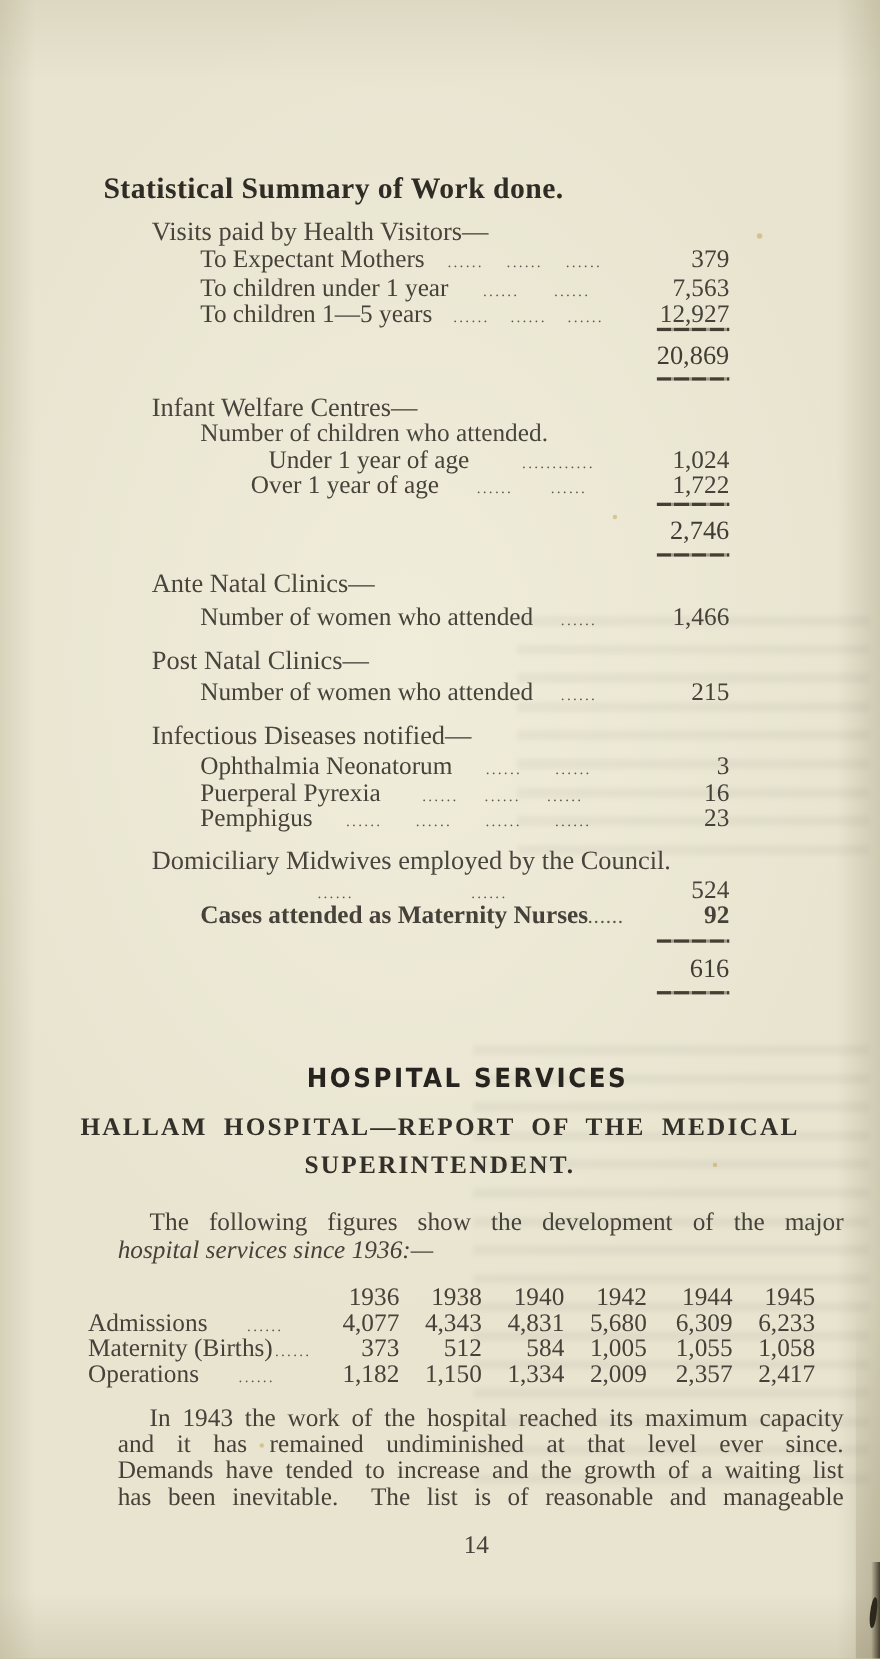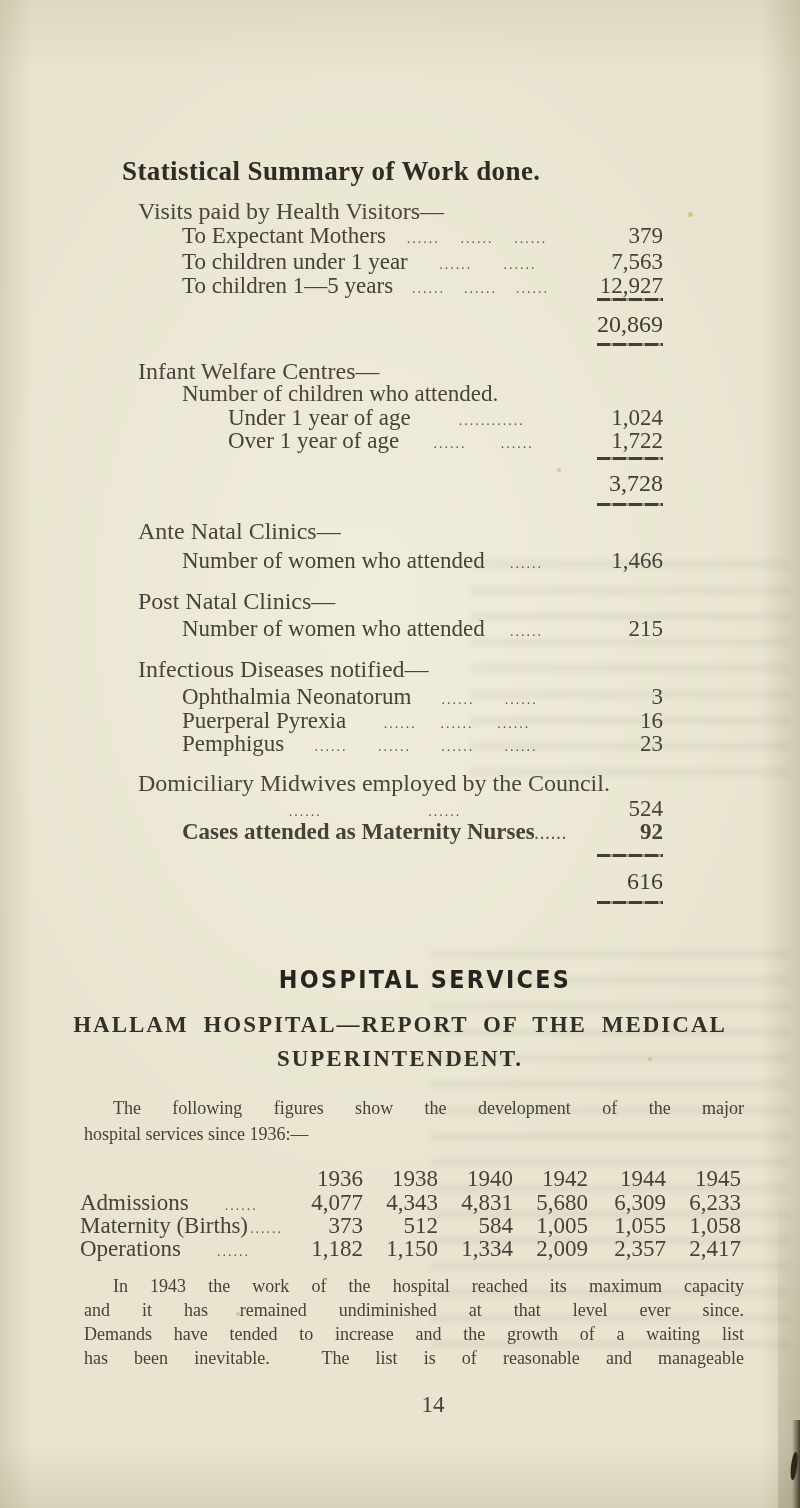--- a/index.html
+++ b/index.html
@@ -22,22 +22,22 @@
   .stat-row .dots{flex:1;display:flex;justify-content:space-evenly;align-items:baseline;min-width:20px;}
   .stat-row .dots i{font-style:normal;font-size:14px;letter-spacing:2px;opacity:.9;color:#4d483e;}
   .stat-row .val{min-width:95px;text-align:right;white-space:nowrap;}
   .total-val{position:absolute;right:137px;width:140px;text-align:right;font-size:24px;color:#413d35;}
   .sum-rule{position:absolute;left:597px;width:66px;height:3px;
     background:repeating-linear-gradient(to right,#453f33 0 13px, rgba(69,63,51,.45) 13px 16px);}
   .hosp-title{left:25px;right:-25px;text-align:center;font-family:"DejaVu Sans", sans-serif;
     font-weight:bold;font-size:24px;letter-spacing:2.5px;color:#27241f;transform:scaleX(.93);}
   .hosp-sub{left:0;right:0;text-align:center;font-weight:bold;font-size:23px;letter-spacing:2px;
     word-spacing:7px;color:#33302a;}
-  .body-line{left:84px;width:660px;font-size:18px;color:#46423a;text-align:justify;text-align-last:justify;white-space:pre-wrap;}
-  .body-line.noju{text-align:center;text-align-last:left;}
+  .body-line{left:107px;width:660px;font-size:23px;color:#46423a;text-align:justify;text-align-last:justify;white-space:pre-wrap;}
+  .body-line.noju{text-align:center;text-align-last:left;font-style:italic;}
   .indent{padding-left:29px;box-sizing:border-box;}
   .tbl-row{position:absolute;left:80px;width:661px;height:26px;font-size:23px;color:#46423a;}
   .tbl-row .tlabel{position:absolute;left:0;white-space:nowrap;}
   .tleader{font-size:14px;letter-spacing:2px;opacity:.9;color:#4d483e;}
   .lead-gap{margin-left:36px;}
   .lead-tight{margin-left:2px;}
   .tcell{position:absolute;width:92px;text-align:right;white-space:nowrap;}
   .c0{right:378px}.c1{right:303px}.c2{right:228px}.c3{right:153px}.c4{right:75px}.c5{right:0}
   .page-num{left:0;right:0;top:1392px;text-align:center;font-size:23px;color:#46423a;transform:translateX(33px);}
   
@@ -59,21 +59,21 @@
   <div class="ghost" style="left:430px;top:950px;width:360px;height:400px;"></div>
   <div class="speck" style="left:688px;top:212px;width:5px;height:5px;"></div>
   <div class="speck" style="left:557px;top:468px;width:4px;height:4px;"></div>
   <div class="speck" style="left:648px;top:1057px;width:4px;height:4px;"></div>
   <div class="speck" style="left:236px;top:1312px;width:4px;height:4px;"></div>
   <div class="speck" style="left:418px;top:1178px;width:3px;height:3px;"></div>
   <div class="edge-shade"></div>
   <div class="spine-dark"></div>
   <div class="spine-hook"></div>
 
-  <div class="abs doc-heading" style="left:94px;top:156px;margin-left:28px;">Statistical Summary of Work done.</div>
+  <div class="abs doc-heading" style="left:94px;top:156px;">Statistical Summary of Work done.</div>
 
   <div class="abs sec-header" style="left:138px;top:198px;">Visits paid by Health Visitors—</div>
   <div class="stat-row" style="left:182px;top:223px;">
     <span class="lbl">To Expectant Mothers</span>
     <span class="dots">
         <i>......</i>
         <i>......</i>
         <i>......</i>
       </span>
     <span class="val">379</span>
@@ -94,38 +94,38 @@
         <i>......</i>
       </span>
     <span class="val">12,927</span>
   </div>
   <div class="sum-rule" style="top:298px;"></div>
   <div class="total-val" style="top:311px;">20,869</div>
   <div class="sum-rule" style="top:343px;"></div>
 
   <div class="abs sec-header" style="left:138px;top:358px;">Infant Welfare Centres—</div>
   <div class="abs sub-header" style="left:182px;top:381px;">Number of children who attended.</div>
-  <div class="stat-row" style="left:228px;top:405px;gap:48px;">
+  <div class="stat-row" style="left:244px;top:405px;gap:48px;">
     <span class="lbl">Under 1 year of age</span>
     <span class="dots">
         <i>......</i>
         <i>......</i>
       </span>
     <span class="val">1,024</span>
   </div>
   <div class="stat-row" style="left:228px;top:428px;">
     <span class="lbl">Over 1 year of age</span>
     <span class="dots">
         <i>......</i>
         <i>......</i>
       </span>
     <span class="val">1,722</span>
   </div>
   <div class="sum-rule" style="top:457px;"></div>
-  <div class="total-val" style="top:470px;">3,728</div>
+  <div class="total-val" style="top:470px;">2,746</div>
   <div class="sum-rule" style="top:503px;"></div>
 
   <div class="abs sec-header" style="left:138px;top:518px;">Ante Natal Clinics—</div>
   <div class="stat-row" style="left:182px;top:548px;">
     <span class="lbl">Number of women who attended</span>
     <span class="dots">
         <i>......</i>
       </span>
     <span class="val">1,466</span>
   </div>

